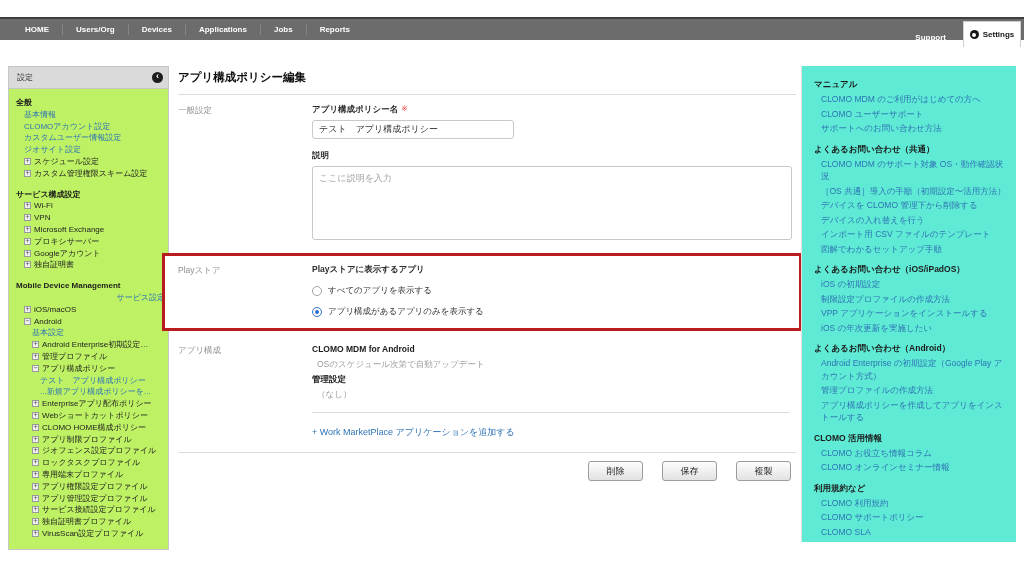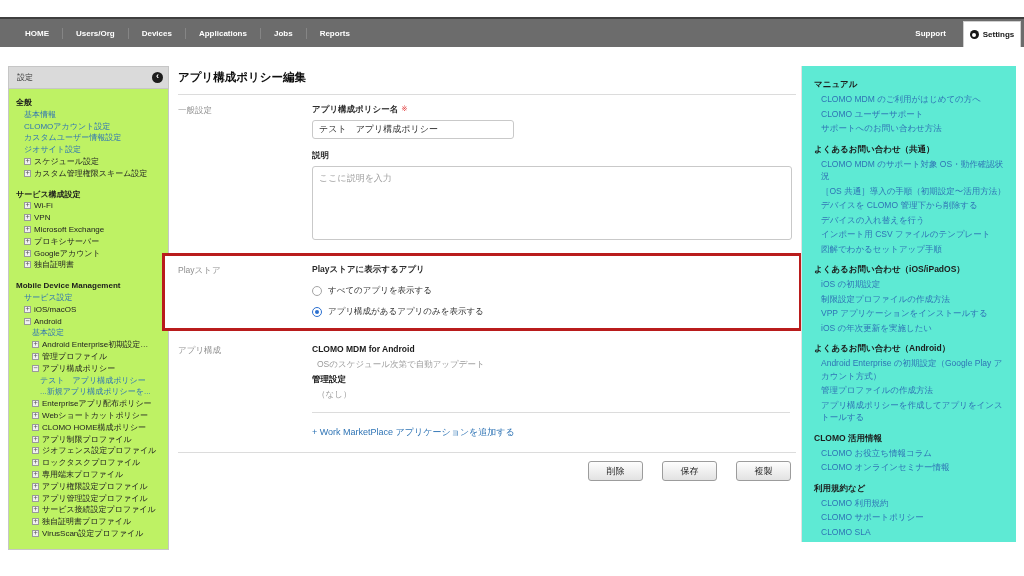--- a/index.html
+++ b/index.html
@@ -1,25 +1,25 @@
 <!DOCTYPE html>
 <html><head>
 <meta charset="utf-8">
 <style>
   html,body{margin:0;padding:0}
   .stage{position:relative;width:1024px;height:576px;background:#fff;overflow:hidden;
          font-family:"Liberation Sans","DejaVu Sans",sans-serif;-webkit-font-smoothing:antialiased}
 
   
-  .topbar{position:absolute;left:0;top:17px;width:100%;height:30px;background:#6c6c6c;
+  .topbar{position:absolute;left:0;top:17px;width:100%;height:23px;background:#6c6c6c;
           border-top:2px solid #3f3f3f;box-sizing:border-box;display:flex;align-items:center}
   .nav-left{display:flex;align-items:center;padding-left:12px;height:100%}
   .nav-item{color:#fff;font-size:8px;font-weight:bold;padding:0 13px;white-space:nowrap;cursor:default}
   .nav-sep{width:1px;height:11px;background:#9a9a9a;opacity:.55}
-  .nav-support{position:absolute;right:78px;top:0;height:100%;display:flex;align-items:center;
+  .nav-support{position:absolute;right:78px;top:8px;height:100%;display:flex;align-items:center;
                color:#fff;font-size:8px;font-weight:bold}
   .settings-tab{position:absolute;right:3px;top:2px;width:58px;height:26px;background:#fff;
                 border:1px solid #cfcfcf;border-bottom:none;box-sizing:border-box;z-index:3;
                 display:flex;align-items:center;justify-content:center;gap:4px;
                 font-size:8px;font-weight:bold;color:#151515}
   .gear{width:9px;height:9px;border-radius:50%;background:#161616;position:relative;display:inline-block;flex:0 0 9px}
   .gear::after{content:"";position:absolute;left:2.5px;top:2.5px;width:4px;height:4px;border-radius:50%;background:#fff}
 
   
   .side{position:absolute;left:8px;top:66px;width:161px;border:1px solid #c6c6c6;background:#bef264;box-sizing:border-box}
@@ -123,21 +123,21 @@
         <div class="tree-row" style="padding-left: 8px;"><span class="twisty">+</span><span class="tr-node">スケジュール設定</span></div>
         <div class="tree-row" style="padding-left: 8px;"><span class="twisty">+</span><span class="tr-node">カスタム管理権限スキーム設定</span></div>
         <div class="tree-row tr-gap"><span class="tr-head">サービス構成設定</span></div>
         <div class="tree-row" style="padding-left: 8px;"><span class="twisty">+</span><span class="tr-node">Wi-Fi</span></div>
         <div class="tree-row" style="padding-left: 8px;"><span class="twisty">+</span><span class="tr-node">VPN</span></div>
         <div class="tree-row" style="padding-left: 8px;"><span class="twisty">+</span><span class="tr-node">Microsoft Exchange</span></div>
         <div class="tree-row" style="padding-left: 8px;"><span class="twisty">+</span><span class="tr-node">プロキシサーバー</span></div>
         <div class="tree-row" style="padding-left: 8px;"><span class="twisty">+</span><span class="tr-node">Googleアカウント</span></div>
         <div class="tree-row" style="padding-left: 8px;"><span class="twisty">+</span><span class="tr-node">独自証明書</span></div>
         <div class="tree-row tr-gap"><span class="tr-head">Mobile Device Management</span></div>
-        <div class="tree-row" style="padding-left: 8px;"><span class="tr-link">サービス設定</span></div>
+        <div class="tree-row" style="padding-left: 8px; text-align: right;"><span class="tr-link">サービス設定</span></div>
         <div class="tree-row" style="padding-left: 8px;"><span class="twisty">+</span><span class="tr-node">iOS/macOS</span></div>
         <div class="tree-row" style="padding-left: 8px;"><span class="twisty">−</span><span class="tr-node">Android</span></div>
         <div class="tree-row" style="padding-left: 16px;"><span class="tr-link">基本設定</span></div>
         <div class="tree-row" style="padding-left: 16px;"><span class="twisty">+</span><span class="tr-node">Android Enterprise初期設定…</span></div>
         <div class="tree-row" style="padding-left: 16px;"><span class="twisty">+</span><span class="tr-node">管理プロファイル</span></div>
         <div class="tree-row" style="padding-left: 16px;"><span class="twisty">−</span><span class="tr-node">アプリ構成ポリシー</span></div>
         <div class="tree-row" style="padding-left: 24px;"><span class="tr-link tr-sel">テスト　アプリ構成ポリシー</span></div>
         <div class="tree-row" style="padding-left: 24px;"><span class="tr-link">...新規アプリ構成ポリシーを...</span></div>
         <div class="tree-row" style="padding-left: 16px;"><span class="twisty">+</span><span class="tr-node">Enterpriseアプリ配布ポリシー</span></div>
         <div class="tree-row" style="padding-left: 16px;"><span class="twisty">+</span><span class="tr-node">Webショートカットポリシー</span></div>

